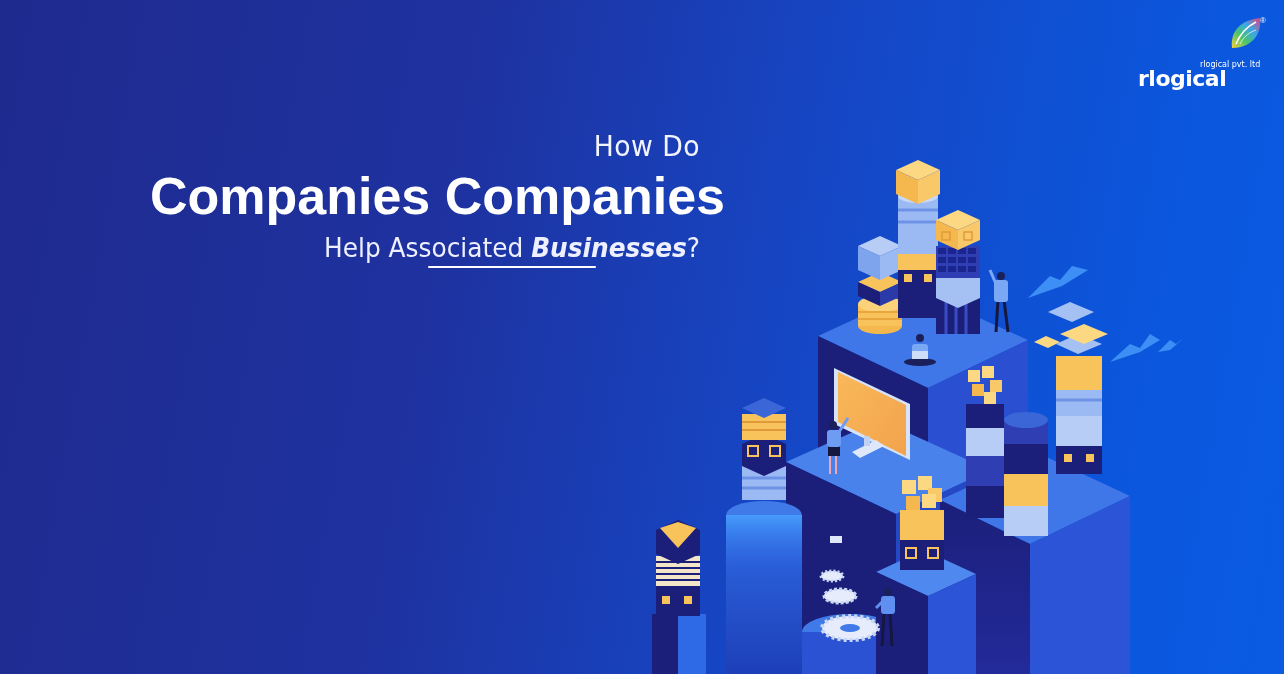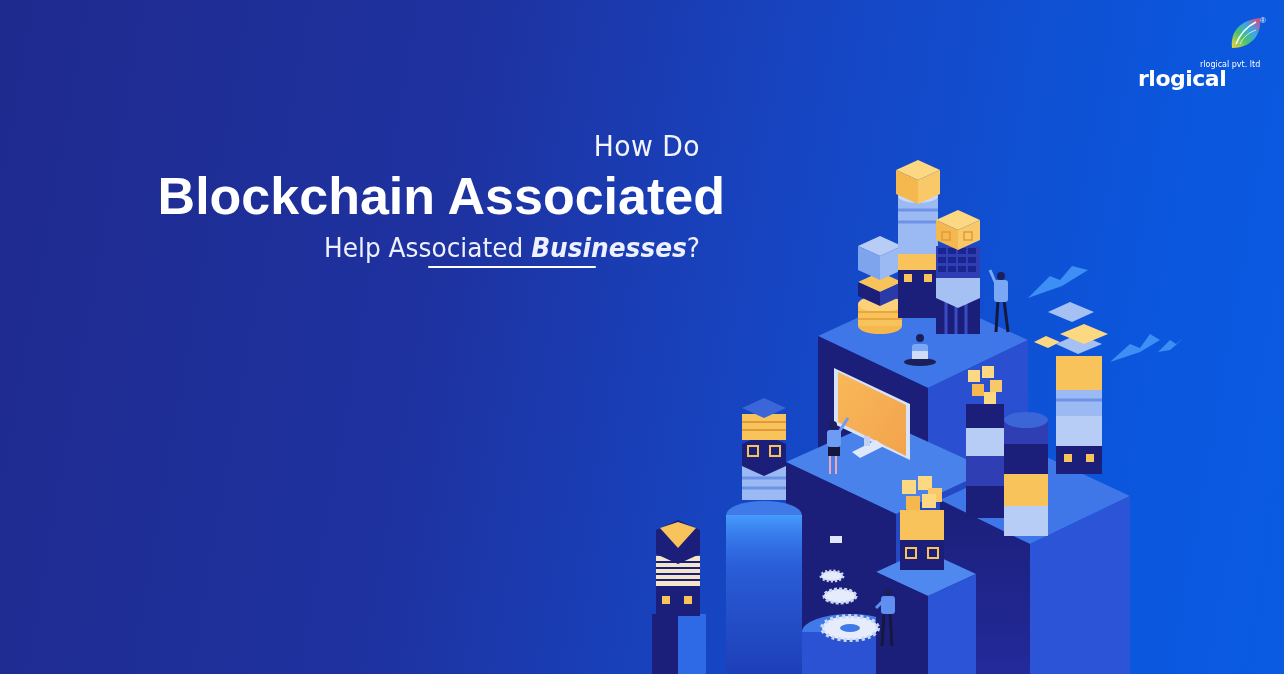--- a/index.html
+++ b/index.html
@@ -305,21 +305,21 @@
       <rect x="1056" y="356" width="46" height="34" fill="#f7c35a"></rect>
       <polygon points="1056,344 1078,334 1102,344 1078,354" fill="#a5c0f3"></polygon>
       <polygon points="1060,334 1084,324 1108,334 1084,344" fill="#fcd883"></polygon>
       <polygon points="1034,342 1046,336 1060,342 1048,348" fill="#fcd883"></polygon>
       <polygon points="1048,312 1070,302 1094,312 1072,322" fill="#a5c0f3"></polygon>
     </g>
   </svg>
 
   <div class="headline">
     <div class="line1">How Do</div>
-    <div class="line2">Blockchain Associated</div>
+    <div class="line2">Companies Companies</div>
     <div class="line3"><span>Help Associated </span><span class="emph">Businesses</span><span>?</span></div>
   </div>
   <div class="underline"></div>
 
   <div class="logo">
     <svg class="logo-mark" viewBox="0 0 40 40">
       <defs>
         <linearGradient id="leafG" x1="0" y1="1" x2="1" y2="0">
           <stop offset="0" stop-color="#f7d23a"></stop>
           <stop offset="0.35" stop-color="#4cc46a"></stop>

